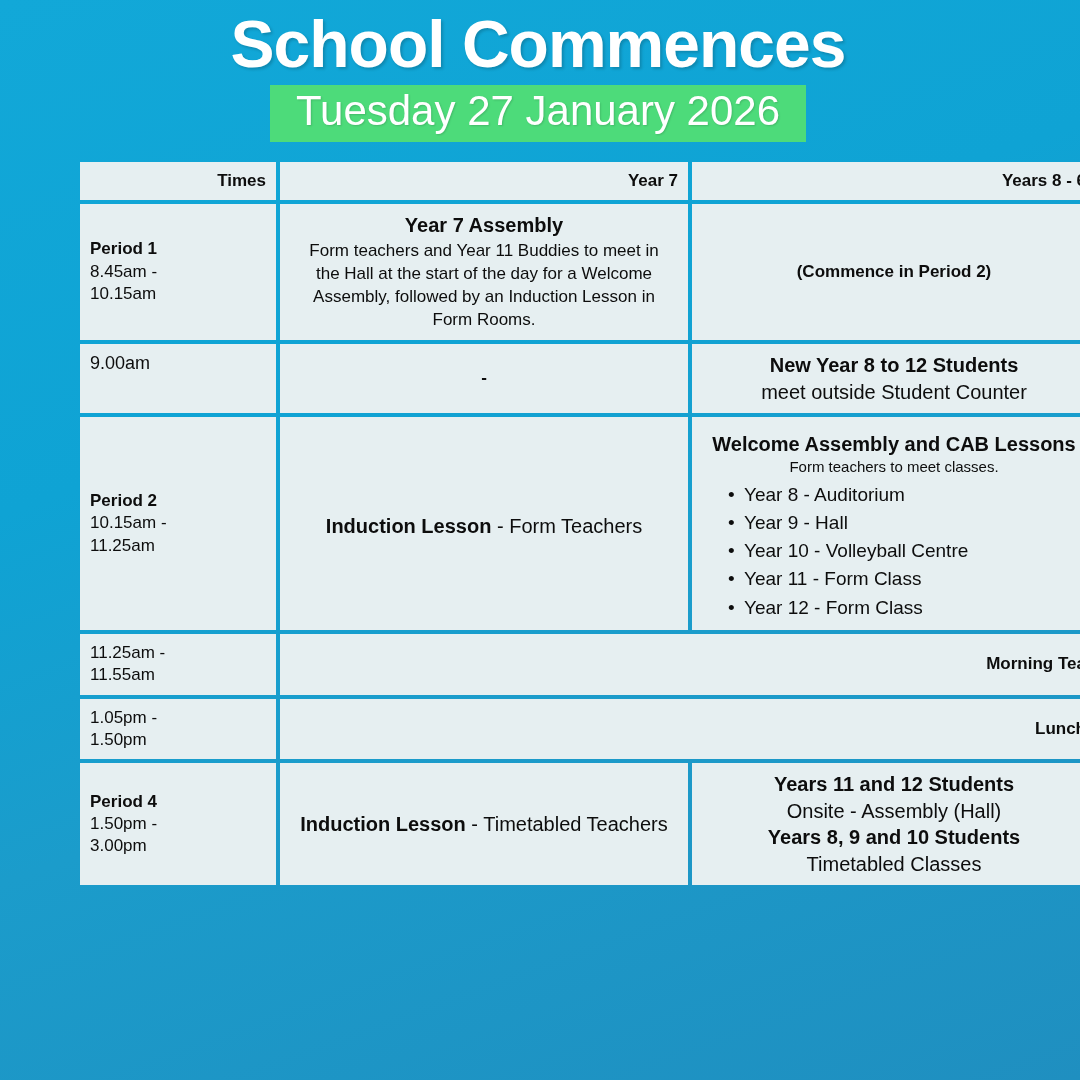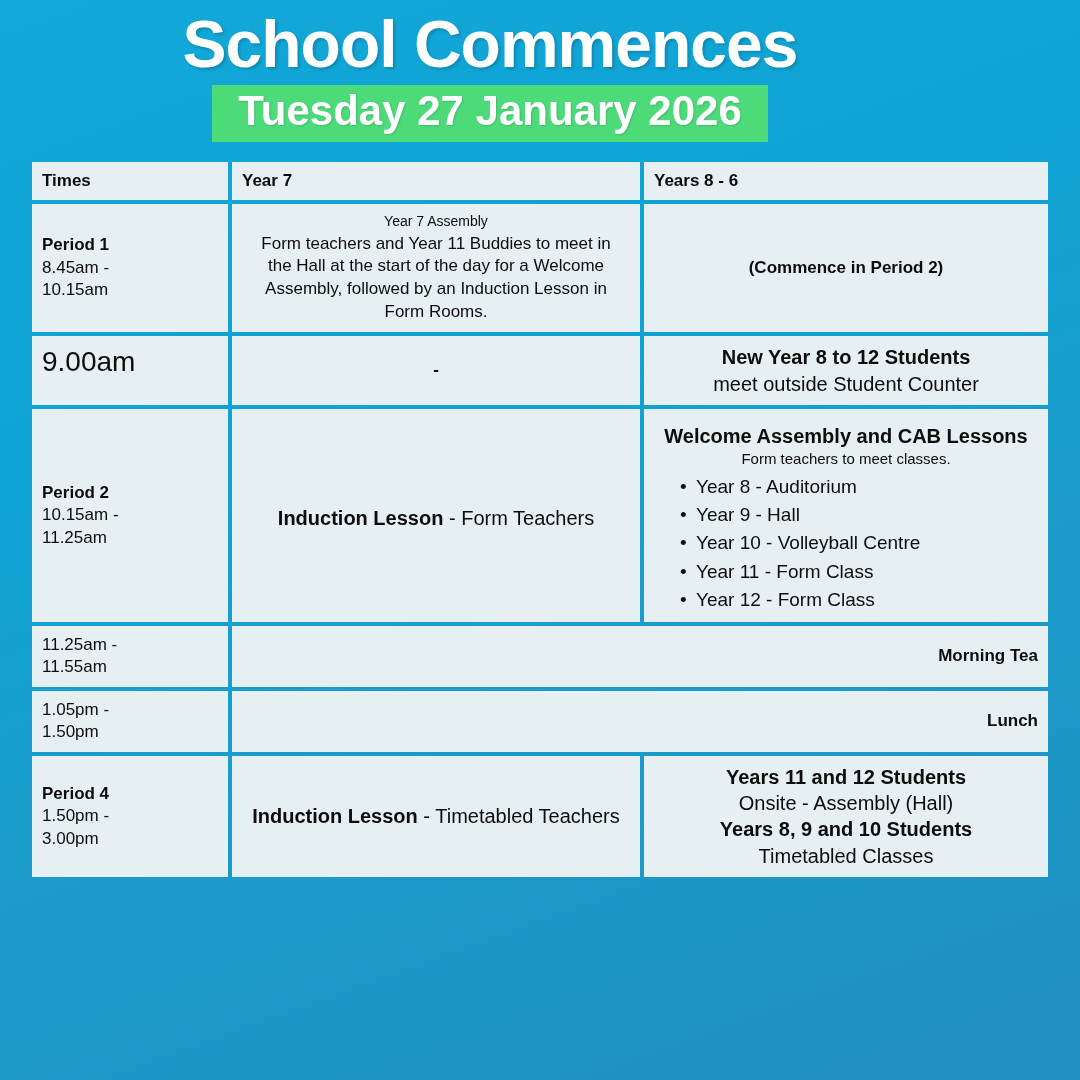--- a/index.html
+++ b/index.html
@@ -9,41 +9,42 @@
     overflow: hidden;
   }
   body {
     background: linear-gradient(160deg, #12a8d8 0%, #0fa3d4 35%, #1b9ccb 60%, #1f8fc0 100%);
     position: relative;
   }
   .page {
     width: 980px; height: 1080px;
     padding: 0 28px;
     position: relative;
+    margin-left: 48px;
   }
   .title {
     text-align: center;
     color: #ffffff;
     font-size: 66px;
     font-weight: bold;
     letter-spacing: -1px;
     line-height: 1.05;
     padding-top: 10px;
     text-shadow: 2px 2px 3px rgba(0,0,0,0.18);
   }
   .subtitle-wrap {
     display: flex;
     justify-content: center;
     margin-top: 6px;
   }
   .subtitle {
     background: #4ddb7a;
     color: #ffffff;
     font-size: 42px;
-    font-weight: bold;
+    font-weight: normal;
     padding: 2px 26px 6px 26px;
     line-height: 1.15;
     text-shadow: 1px 1px 2px rgba(0,0,0,0.15);
   }
 
   table.timetable {
     margin-top: 16px;
     width: 1024px;
     border-collapse: separate;
     border-spacing: 4px 4px;
@@ -55,48 +56,48 @@
     padding: 8px 10px;
     color: #0d0d0d;
     font-size: 17px;
     line-height: 1.32;
   }
   col.c-times { width: 196px; }
   col.c-y7 { width: 408px; }
   col.c-y812 { width: 404px; }
 
   .hdr {
-    text-align: left;
+    text-align: right;
     font-size: 29px;
     font-weight: bold;
     padding: 12px 6px;
   }
   .time-cell {
     vertical-align: top;
     font-size: 24px;
     line-height: 1.45;
     padding: 8px 12px;
   }
   .time-cell .period {
     font-weight: bold;
     display: block;
   }
   .time-cell .rng { display: block; }
   .time-cell.plain {
-    font-size: 28px;
+    font-size: 18px;
     vertical-align: top;
   }
   .cell-center { text-align: center; }
   .cell-top { vertical-align: top; }
   .b { font-weight: bold; }
   .med { font-size: 19px; }
   .lg { font-size: 20px; }
   .assembly-title {
-    font-weight: normal;
-    font-size: 14px;
+    font-weight: bold;
+    font-size: 20px;
     display: block;
     margin-bottom: 2px;
   }
   .desc {
     font-size: 17px;
     line-height: 1.35;
     padding: 0 8px;
   }
   .dash { font-weight: bold; font-size: 20px; }
   .bullets {

